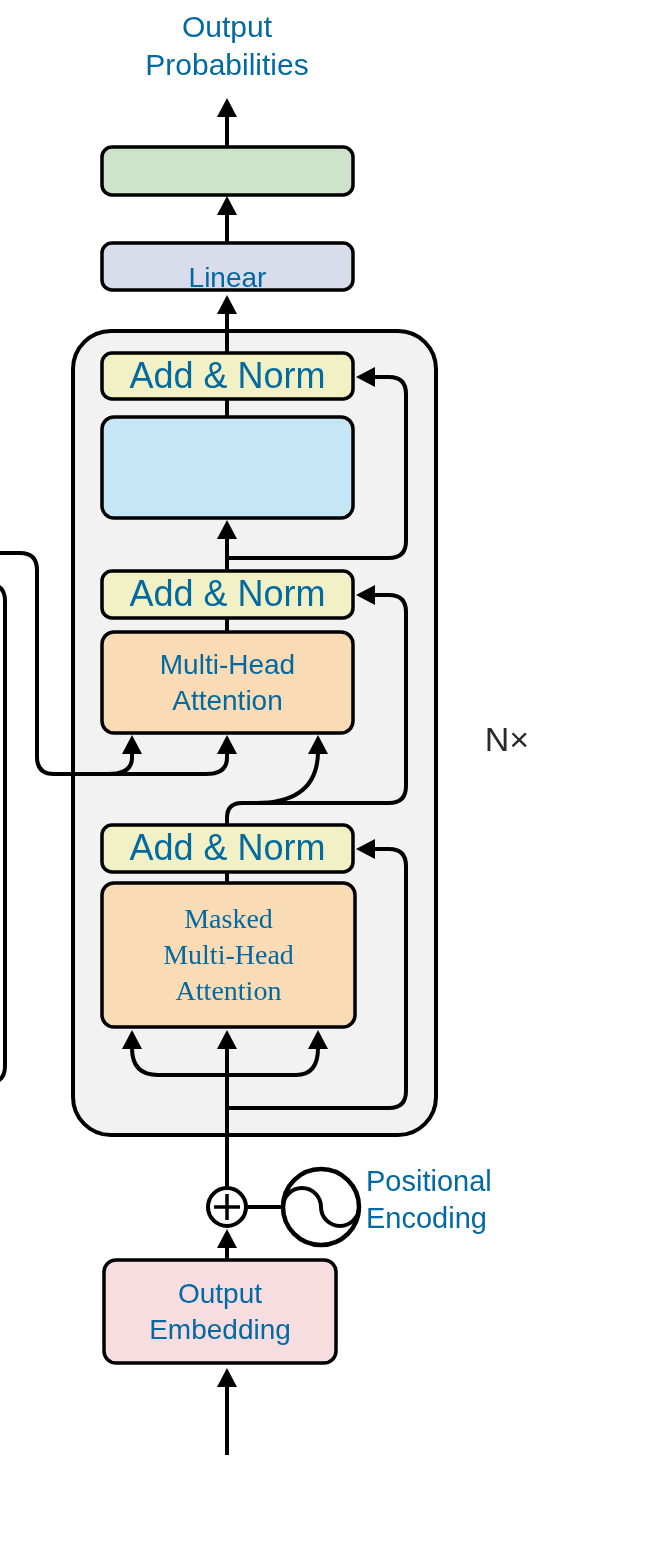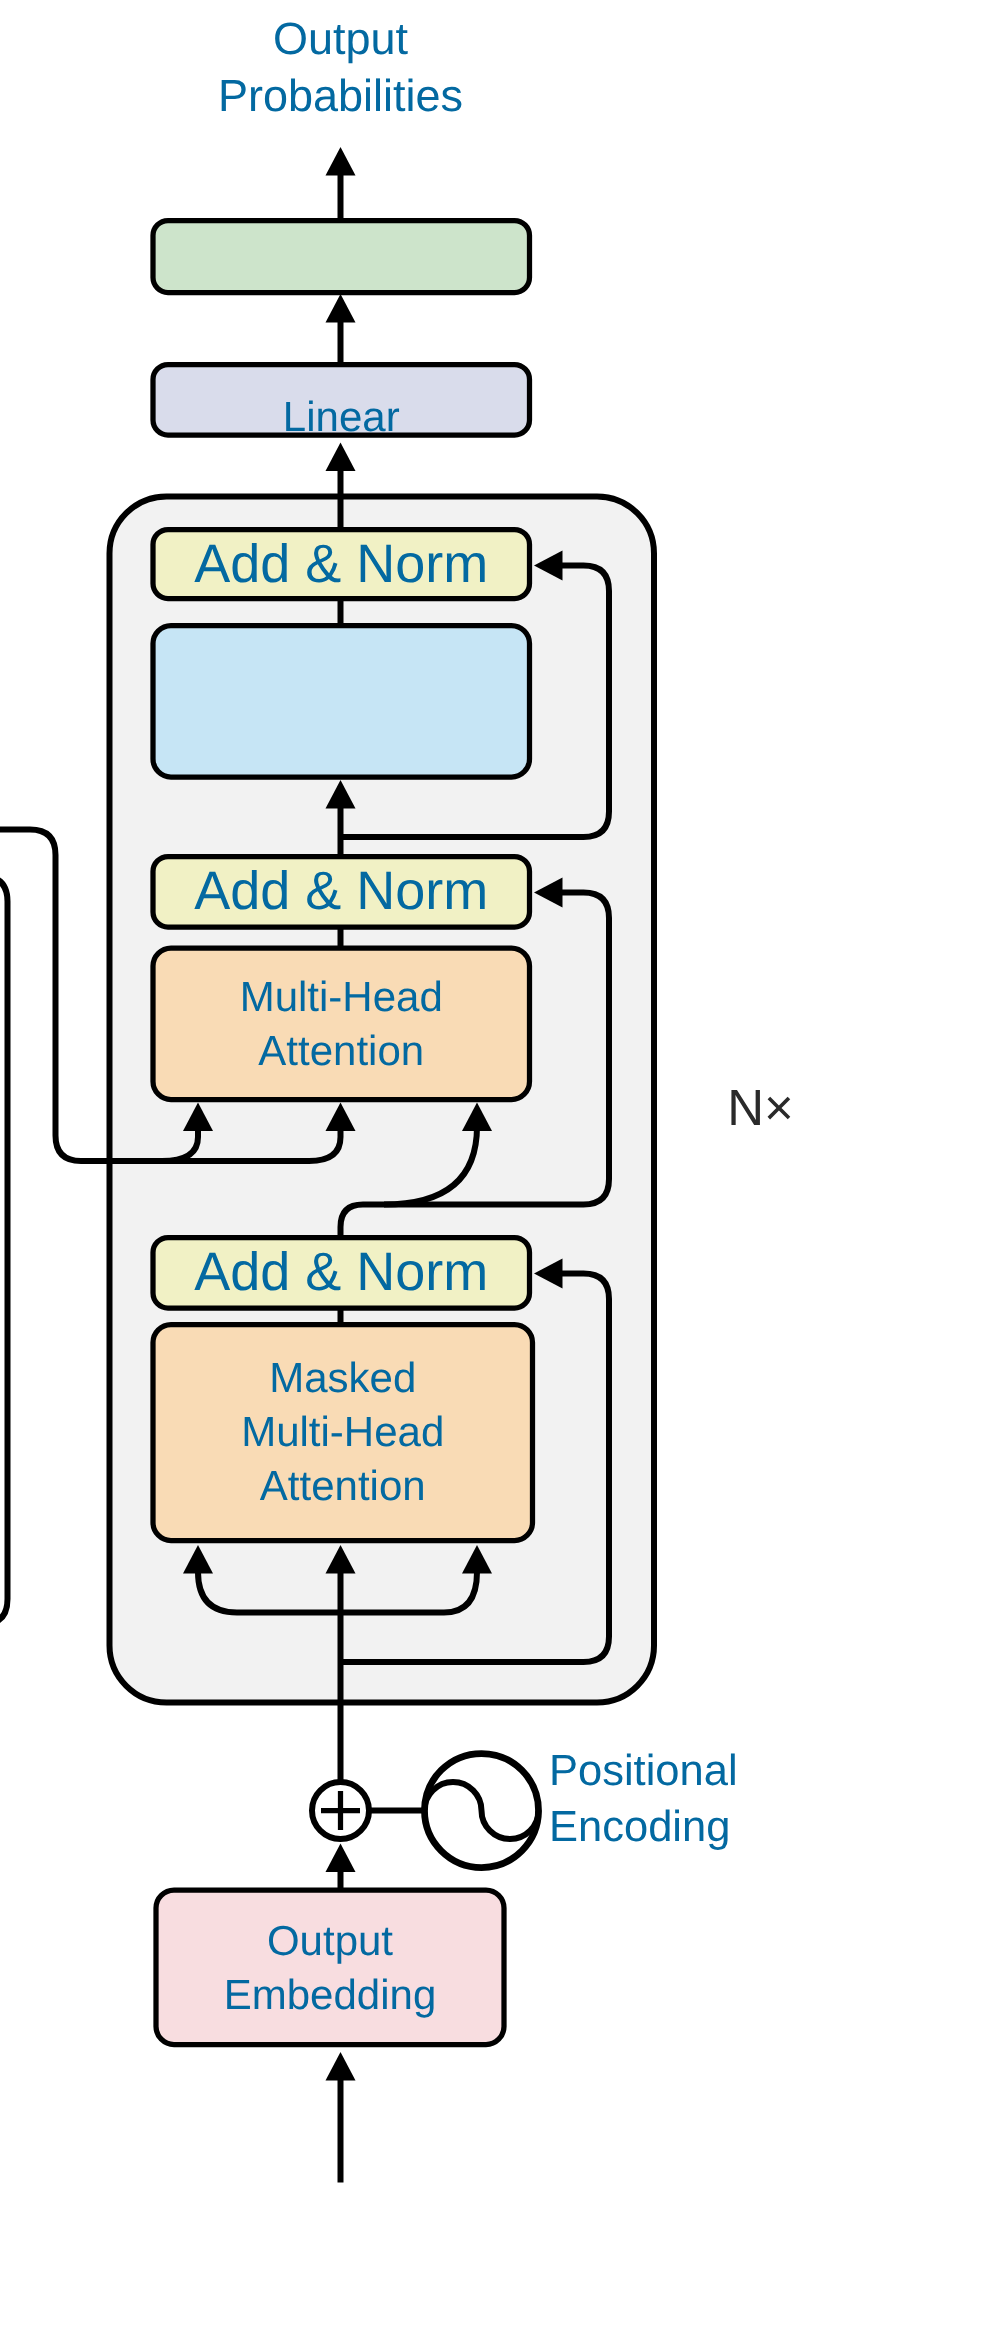--- a/index.html
+++ b/index.html
@@ -120,21 +120,21 @@
   <div class="lbl t27" style="left:102px;top:353px;width:251px;height:46px;">Add &amp; Norm</div>
 
 
   <div class="lbl t27" style="left:102px;top:571px;width:251px;height:47px;">Add &amp; Norm</div>
 
   <div class="lbl t28" style="left:102px;top:632px;width:251px;height:101px;">Multi-Head
 Attention</div>
 
   <div class="lbl t27" style="left:102px;top:825px;width:251px;height:47px;">Add &amp; Norm</div>
 
-  <div class="lbl t28" style="left:102px;top:883px;width:253px;height:144px;">Masked
+  <div class="lbl t28" style="left:102px;top:883px;width:253px;height:144px;font-family:Liberation Serif, serif;">Masked
 Multi-Head
 Attention</div>
 
   <div class="lbl t34" style="left:462px;top:718px;width:90px;height:44px;">N×</div>
 
   <div class="lbl left t29" style="left:366px;top:1158px;width:200px;height:84px;">Positional
 Encoding</div>
 
   <div class="lbl t28" style="left:104px;top:1260px;width:232px;height:103px;">Output
 Embedding</div>

